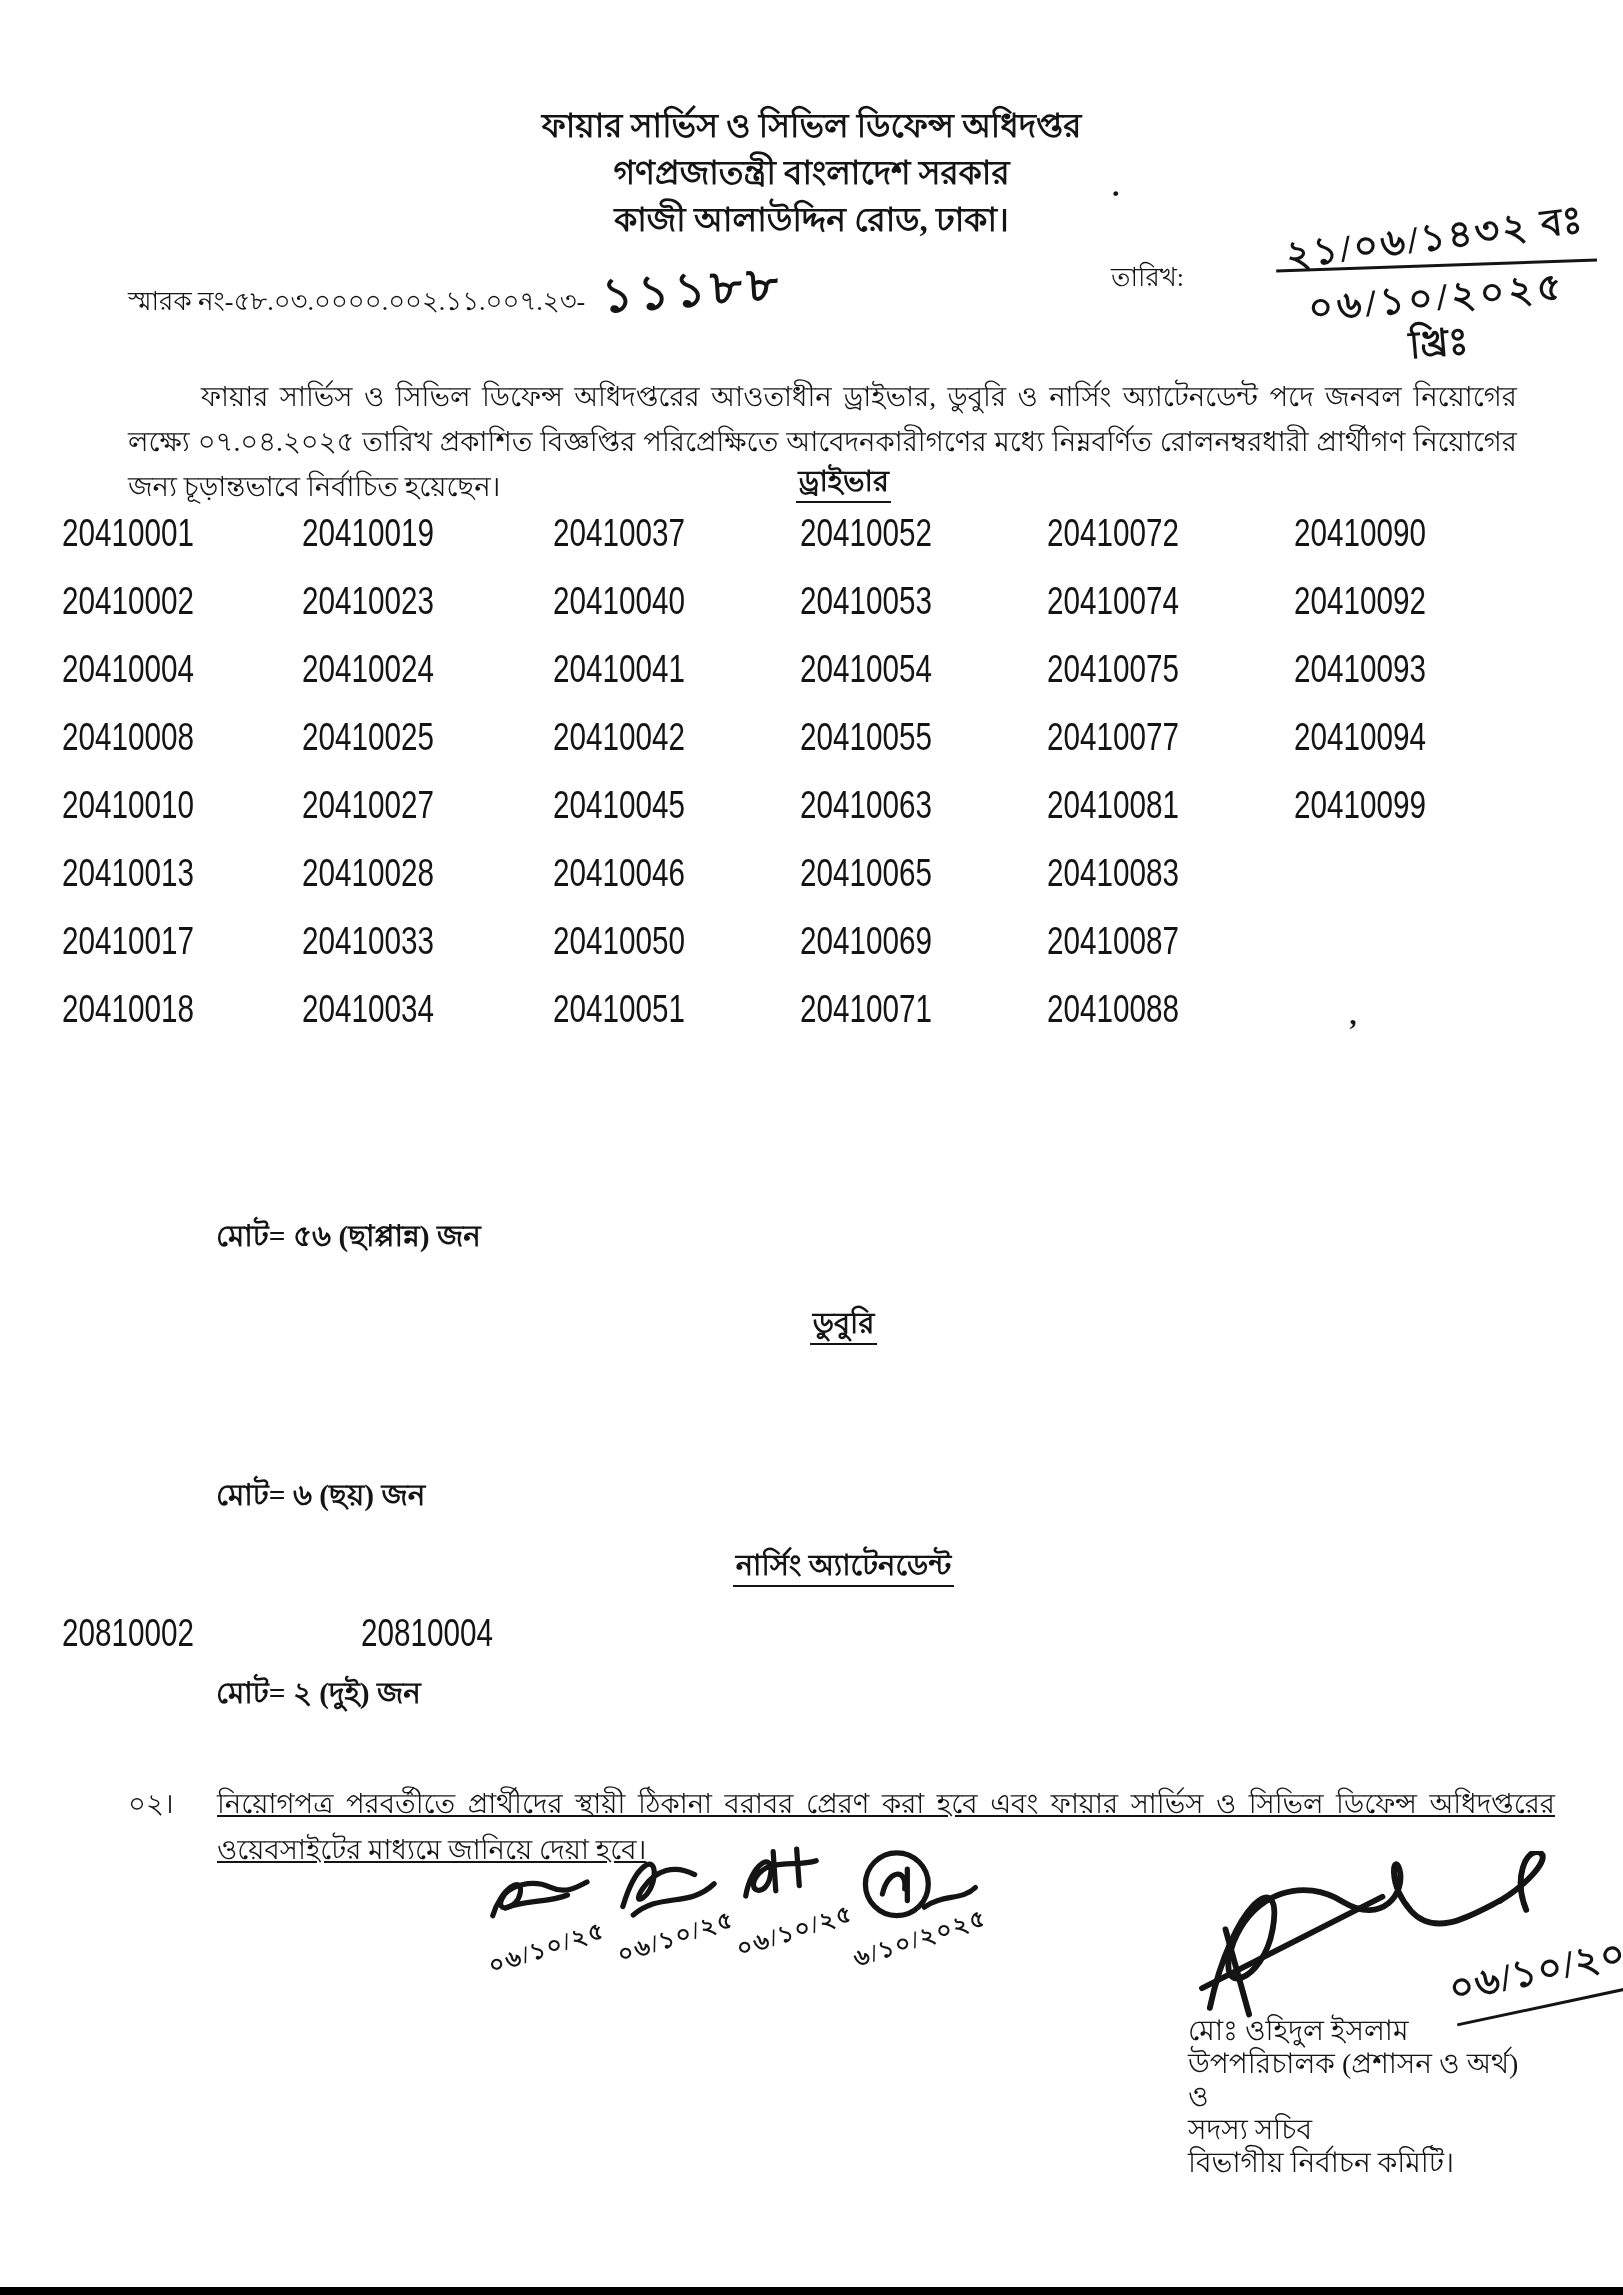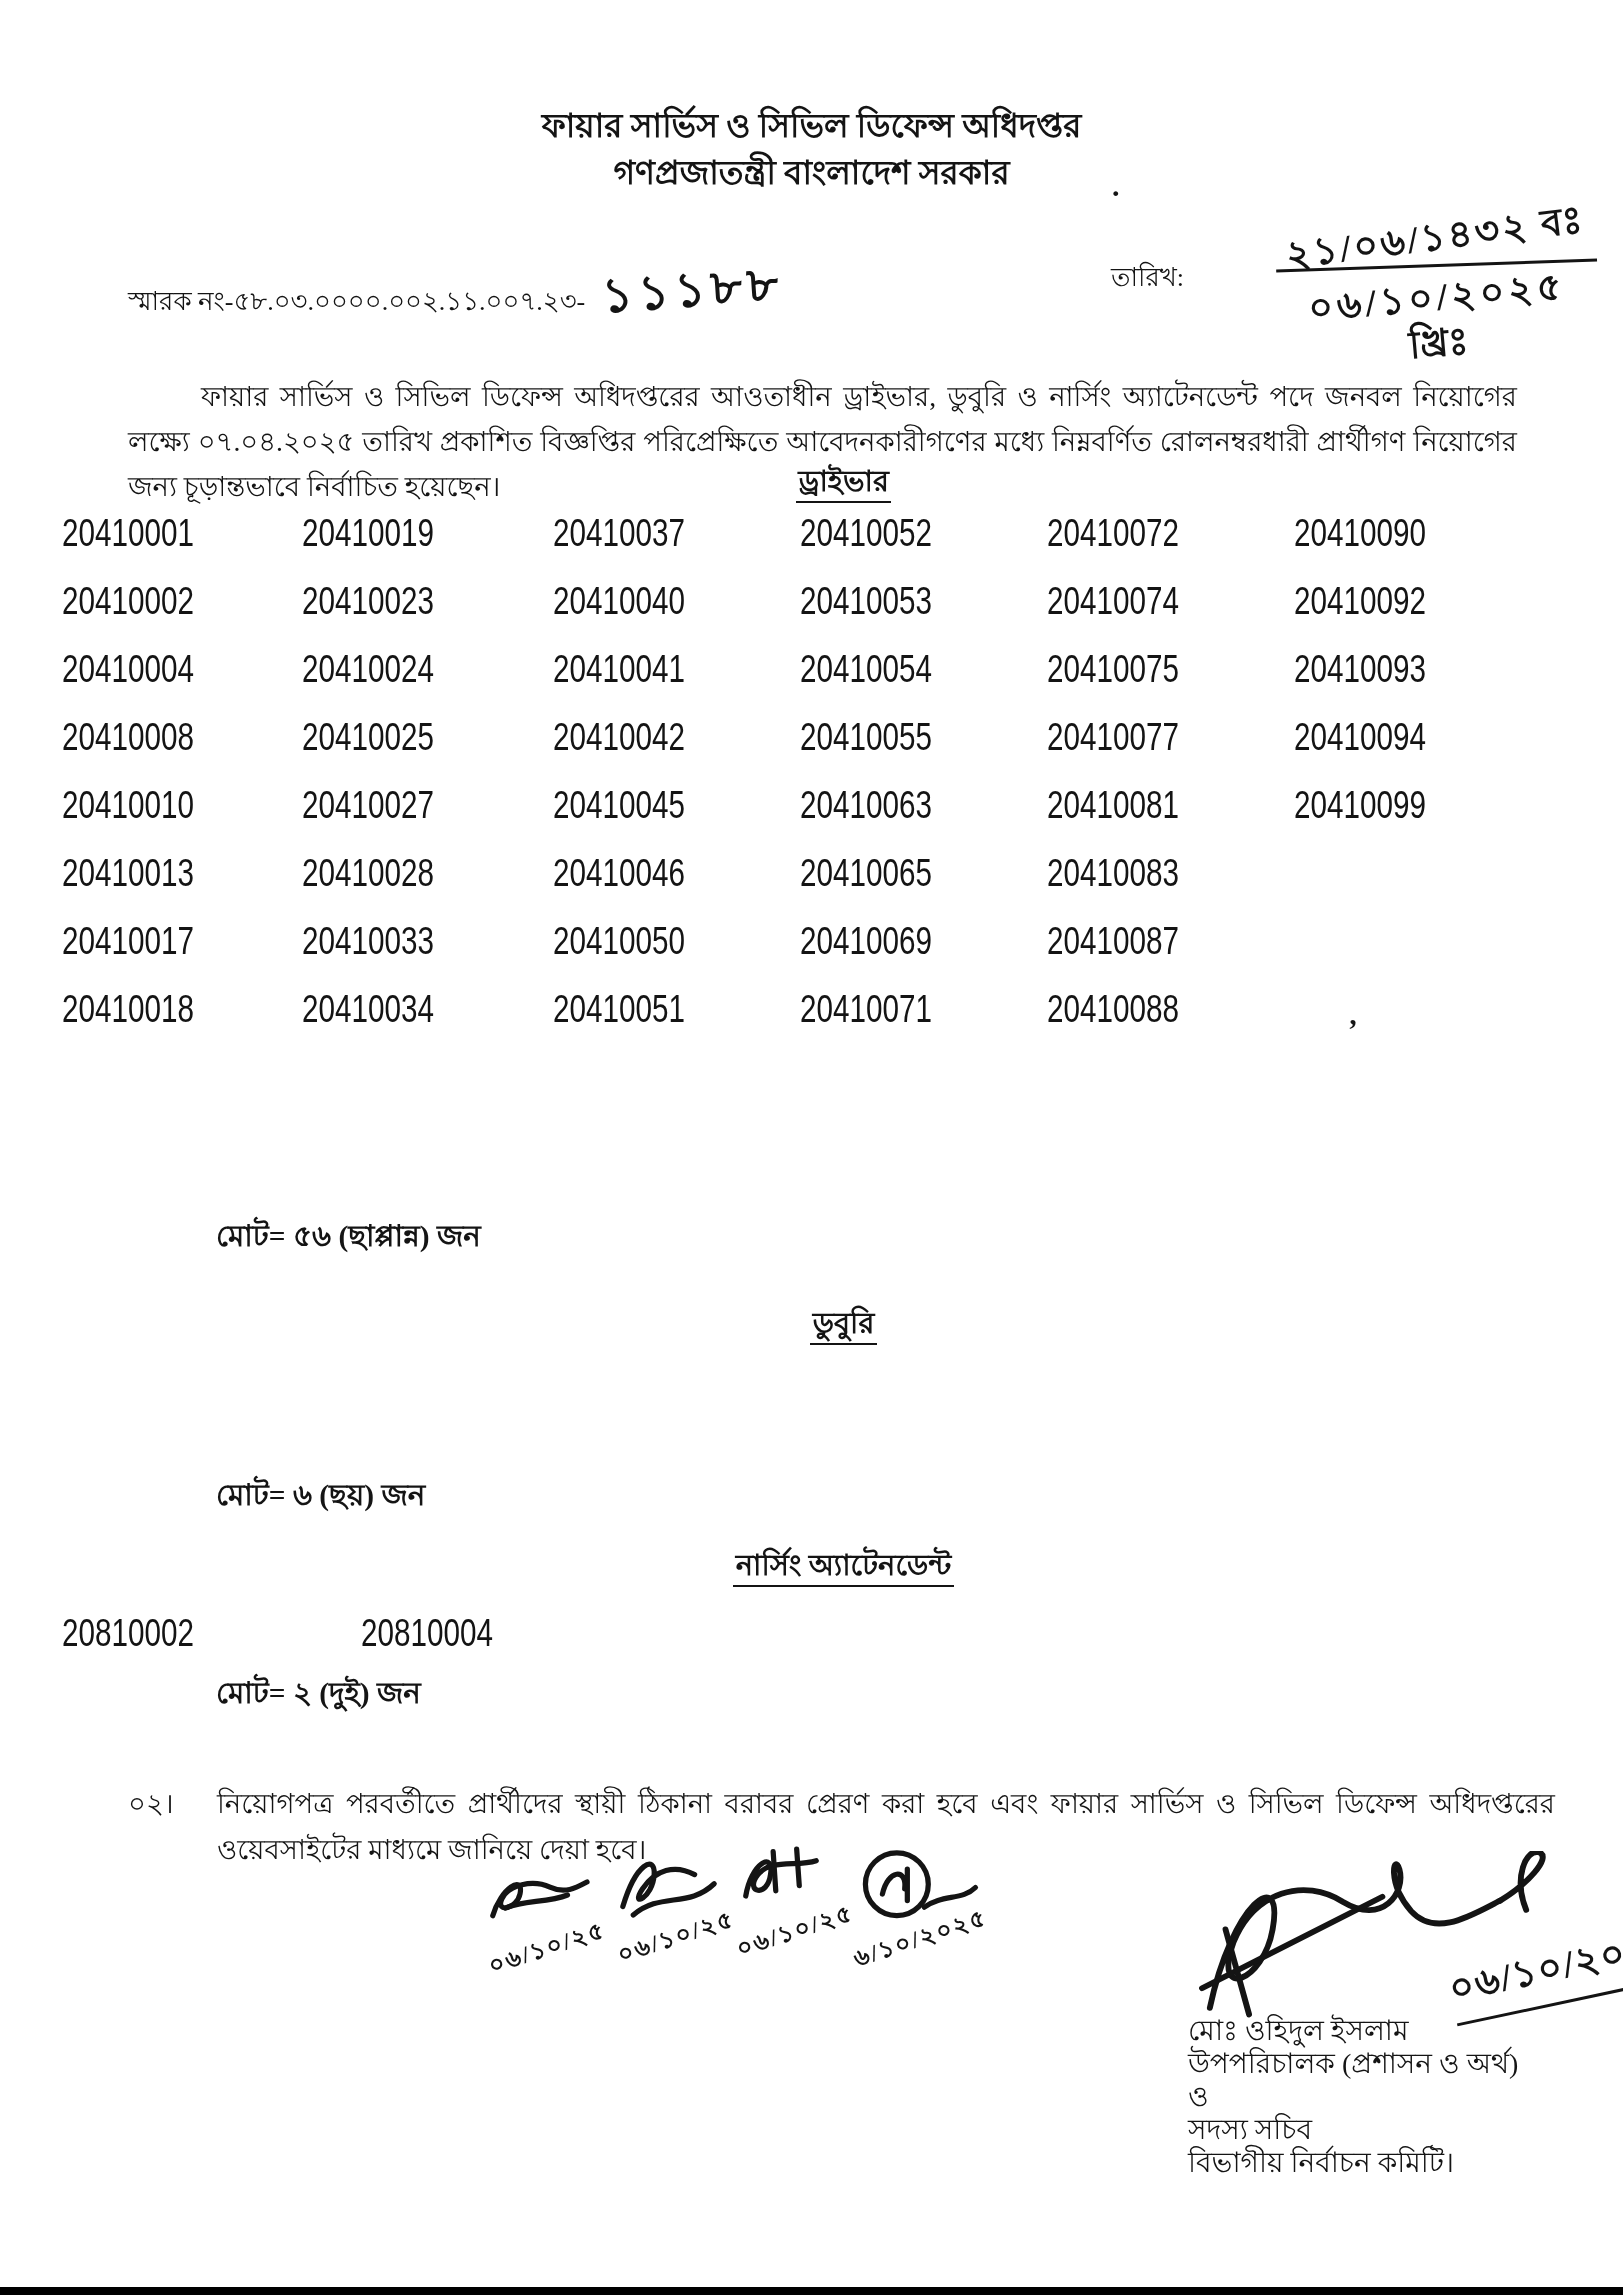--- a/index.html
+++ b/index.html
@@ -45,21 +45,21 @@
   .grid-duburi{top:1379px;}
   .grid-nursing{top:1612px;}
   .roll-row{display:grid;grid-template-columns:240px 251px 247px 247px 247px 144px;height:68px;}
   .grid-nursing .roll-row{grid-template-columns:299px 299px;height:auto;}
   .roll{display:inline-block;font-size:38px;transform:scaleX(0.78);transform-origin:left;
     white-space:nowrap;}
   
   .clause{position:absolute;left:128px;top:1781px;width:1427px;display:flex;
     font-size:27.5px;line-height:46px;}
   .clause-number{flex:0 0 89px;}
-  .clause-text{flex:1;text-align:justify;}
+  .clause-text{flex:1;text-align:justify;text-decoration:underline;}
   
   .initial-group{position:absolute;width:151px;}
   .initial-group svg{display:block;}
   .initial-date{display:block;font-size:23.6px;font-weight:bold;white-space:nowrap;
     transform:rotate(-18deg);margin-top:-9.2px;letter-spacing:2px;}
   .ig1{left:486px;top:1869px;}
   .ig2{left:615px;top:1851px;}
   .ig3{left:734px;top:1845px;}
   .ig4{left:851px;top:1848px;}
   .main-signature{position:absolute;left:1186px;top:1851px;width:432px;height:183px;}
@@ -74,20 +74,21 @@
   svg path, svg circle{stroke:#141414;fill:none;stroke-linecap:round;stroke-linejoin:round;}
 </style>
 </head>
 <body>
 
 <div class="page">
 
   <div class="header-block">
     <div>ফায়ার সার্ভিস ও সিভিল ডিফেন্স অধিদপ্তর</div>
     <div>গণপ্রজাতন্ত্রী বাংলাদেশ সরকার</div>
+    <div>কাজী আলাউদ্দিন রোড, ঢাকা।</div>
   </div>
   <span class="stray-dot">.</span>
 
   <div class="memo-line">
     <span>স্মারক নং-৫৮.০৩.০০০০.০০২.১১.০০৭.২৩-</span><span class="hw memo-num">১১১৮৮</span>
   </div>
 
   <div class="date-label">তারিখ:</div>
   <div class="date-fraction">
     <span class="date-top hw">২১/০৬/১৪৩২ বঃ</span>

